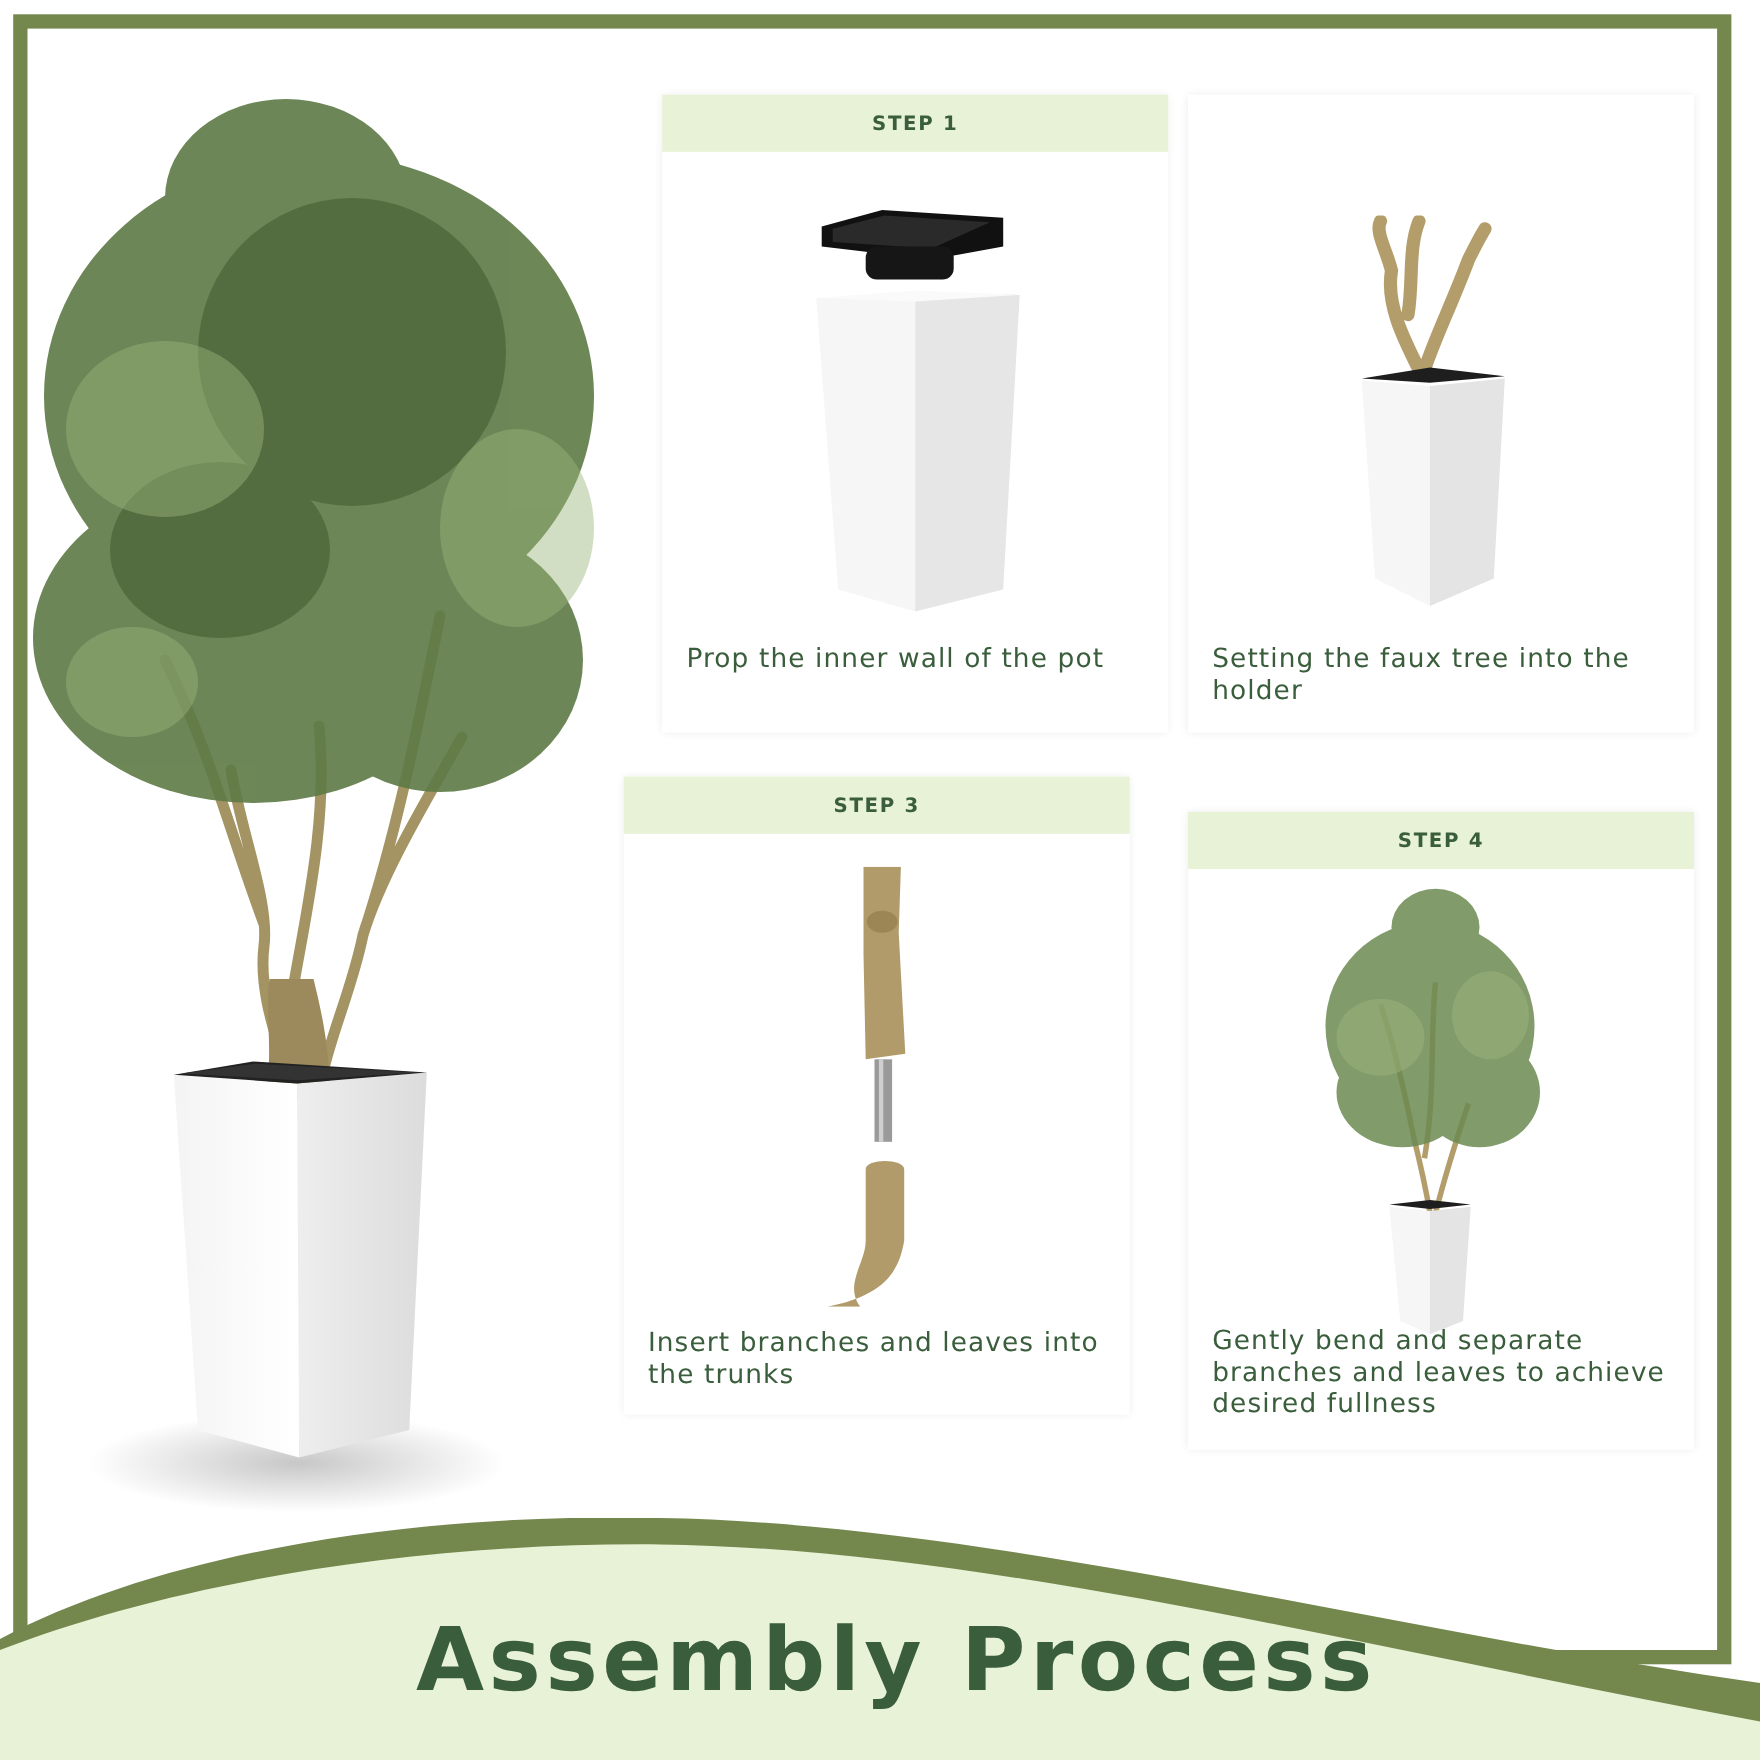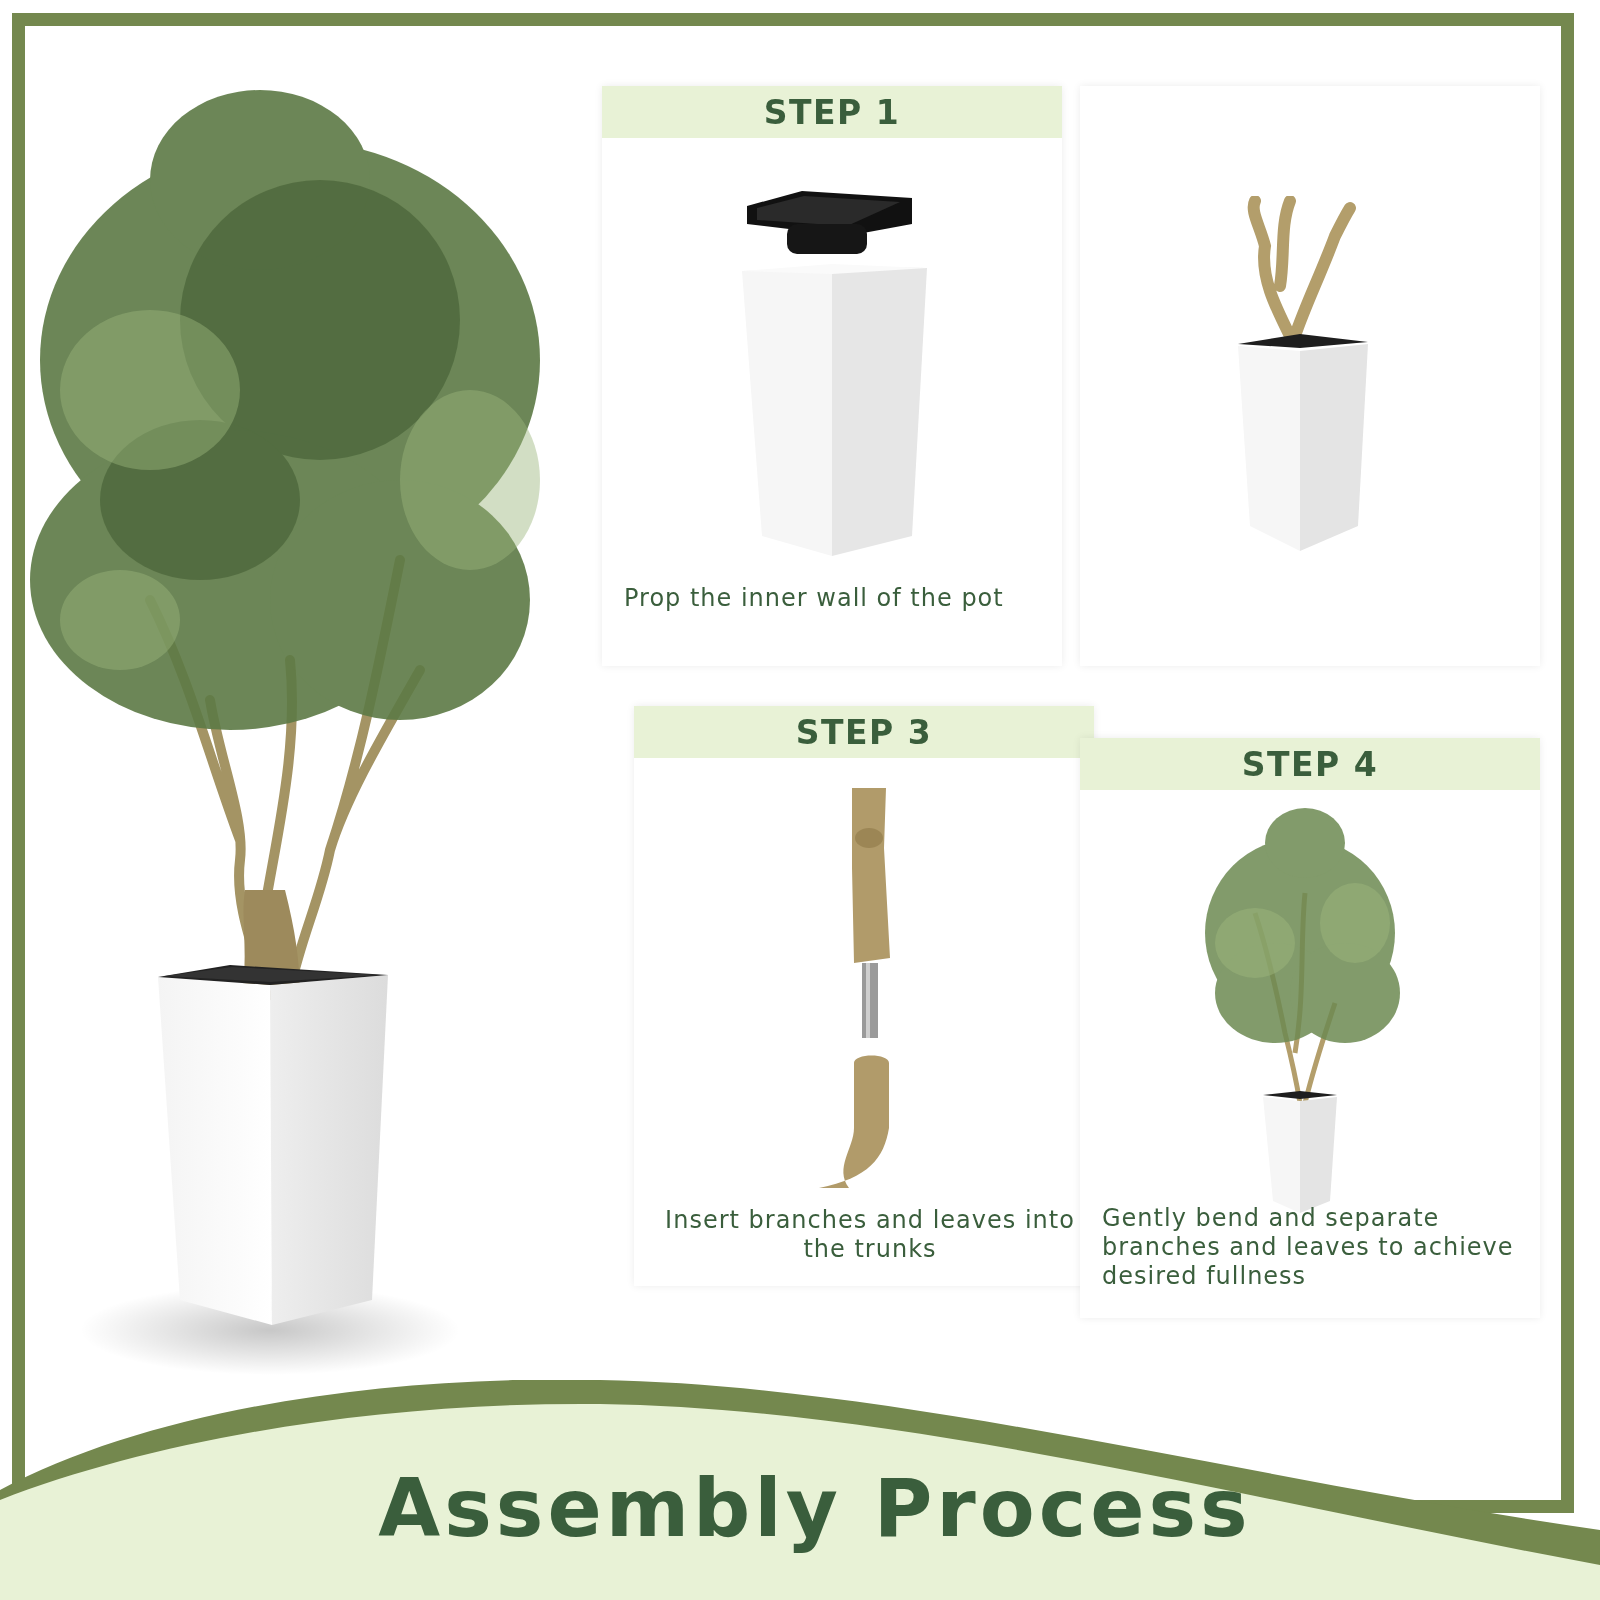--- a/index.html
+++ b/index.html
@@ -1,20 +1,20 @@
 <!DOCTYPE html>
 <html><head>
 <meta charset="utf-8">
 <style>
   html, body { margin:0; padding:0; }
   body { width:1600px; height:1600px; position:relative; overflow:hidden; background:#ffffff; font-family:"DejaVu Sans", sans-serif; }
   .frame { position:absolute; left:12px; top:13px; width:1562px; height:1500px; border:13px solid #74884e; box-sizing:border-box; }
   .hero { position:absolute; left:0; top:60px; width:590px; height:1320px; }
   .card { position:absolute; background:#fff; box-shadow:0 0 8px rgba(0,0,0,0.08); }
-  .card-head { position:absolute; left:0; top:0; right:0; height:52px; background:#e8f2d6; display:flex; align-items:center; justify-content:center; color:#3a5e3c; font-size:33px; font-weight:bold; letter-spacing:1.5px; }
+  .card-head { position:absolute; left:0; top:0; right:0; height:52px; background:#e8f2d6; display:flex; align-items:center; justify-content:center; color:#3a5e3c; font-size:18px; font-weight:bold; letter-spacing:1.5px; }
   .card-text { position:absolute; left:22px; right:10px; color:#3a5e3c; font-size:24px; line-height:29px; letter-spacing:1px; }
   .illus { position:absolute; }
   .bottom { position:absolute; left:0; top:1380px; width:1600px; height:220px; }
   .title { position:absolute; left:0; top:1462px; width:1600px; text-align:center; color:#3a5e3c; font-size:80px; font-weight:bold; letter-spacing:4px;padding-left:15px; }
 </style>
 </head>
 <body>
 
 <div class="frame"></div>
 
@@ -75,23 +75,27 @@
   </div>
 </div>
 
 <div class="card" style="left:1080px; top:86px; width:460px; height:580px;">
   <svg class="illus" style="left:140px; top:110px;" width="160" height="360" viewBox="0 0 160 360">
     <path d="M70 140 C55 110 40 80 45 50 C40 30 30 15 35 5 M75 140 C85 110 100 80 115 40 C120 30 125 20 130 12 M60 90 C65 60 60 30 70 5" stroke="#b39e6b" stroke-width="12" fill="none" stroke-linecap="round"></path>
     <polygon points="18,148 80,138 148,146 80,152" fill="#1e1e1e"></polygon>
     <polygon points="18,150 80,155 80,355 30,330" fill="#f6f6f6"></polygon>
     <polygon points="80,155 148,148 138,330 80,355" fill="#e4e4e4"></polygon>
   </svg>
+  <div class="card-text" style="top:498px;">
+    <div>Setting the faux tree into the</div>
+    <div>holder</div>
+  </div>
 </div>
 
-<div class="card" style="left:634px; top:706px; width:460px; height:580px;text-align:center;">
+<div class="card" style="left:567px; top:706px; width:460px; height:580px;">
   <div class="card-head">STEP 3</div>
   <svg class="illus" style="left:180px; top:82px;" width="100" height="400" viewBox="0 0 100 400">
     <path d="M38 0 L72 0 L70 60 L76 170 L40 175 L38 80 Z" fill="#b19b6a"></path>
     <ellipse cx="55" cy="50" rx="14" ry="10" fill="#9c8655"></ellipse>
     <rect x="48" y="175" width="16" height="75" fill="#9a9a9a"></rect>
     <rect x="52" y="175" width="4" height="75" fill="#cfcfcf"></rect>
     <path d="M40 275 C40 265 75 265 75 275 L75 340 C70 370 55 390 5 400 L35 400 C20 380 40 360 40 340 Z" fill="#b19b6a"></path>
   </svg>
   <div class="card-text" style="top:500px;">
     <div>Insert branches and leaves into</div>

